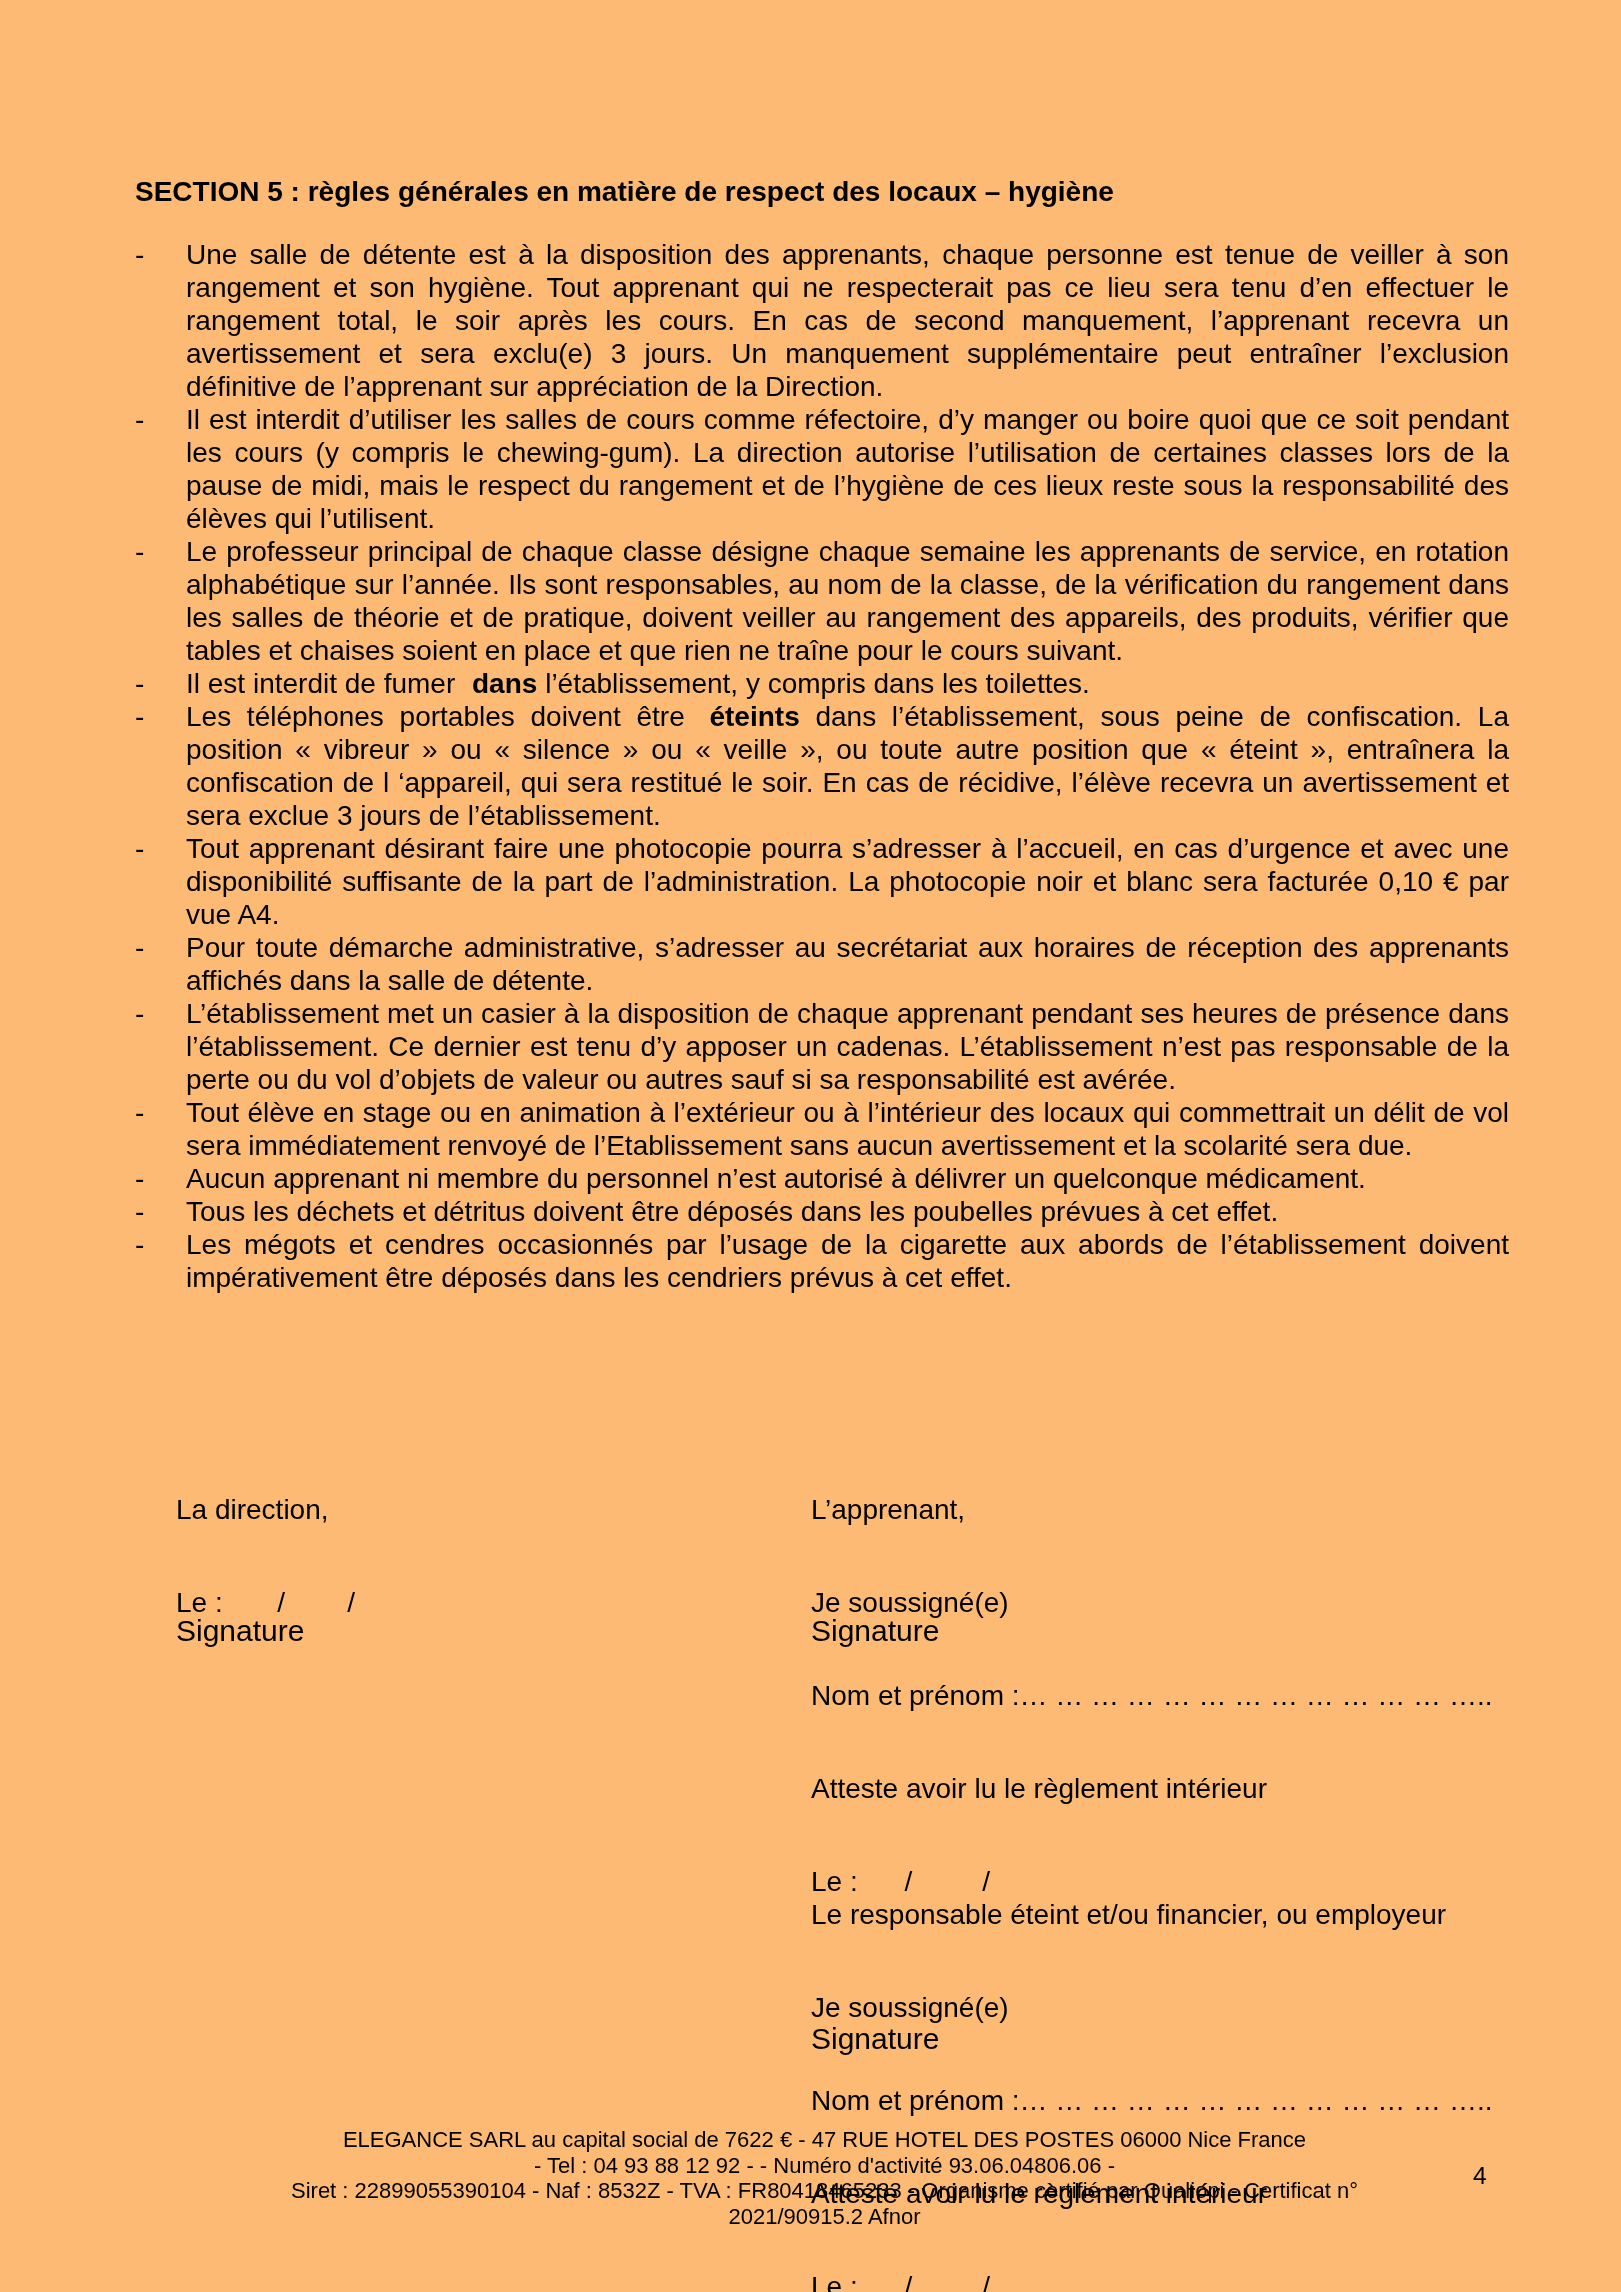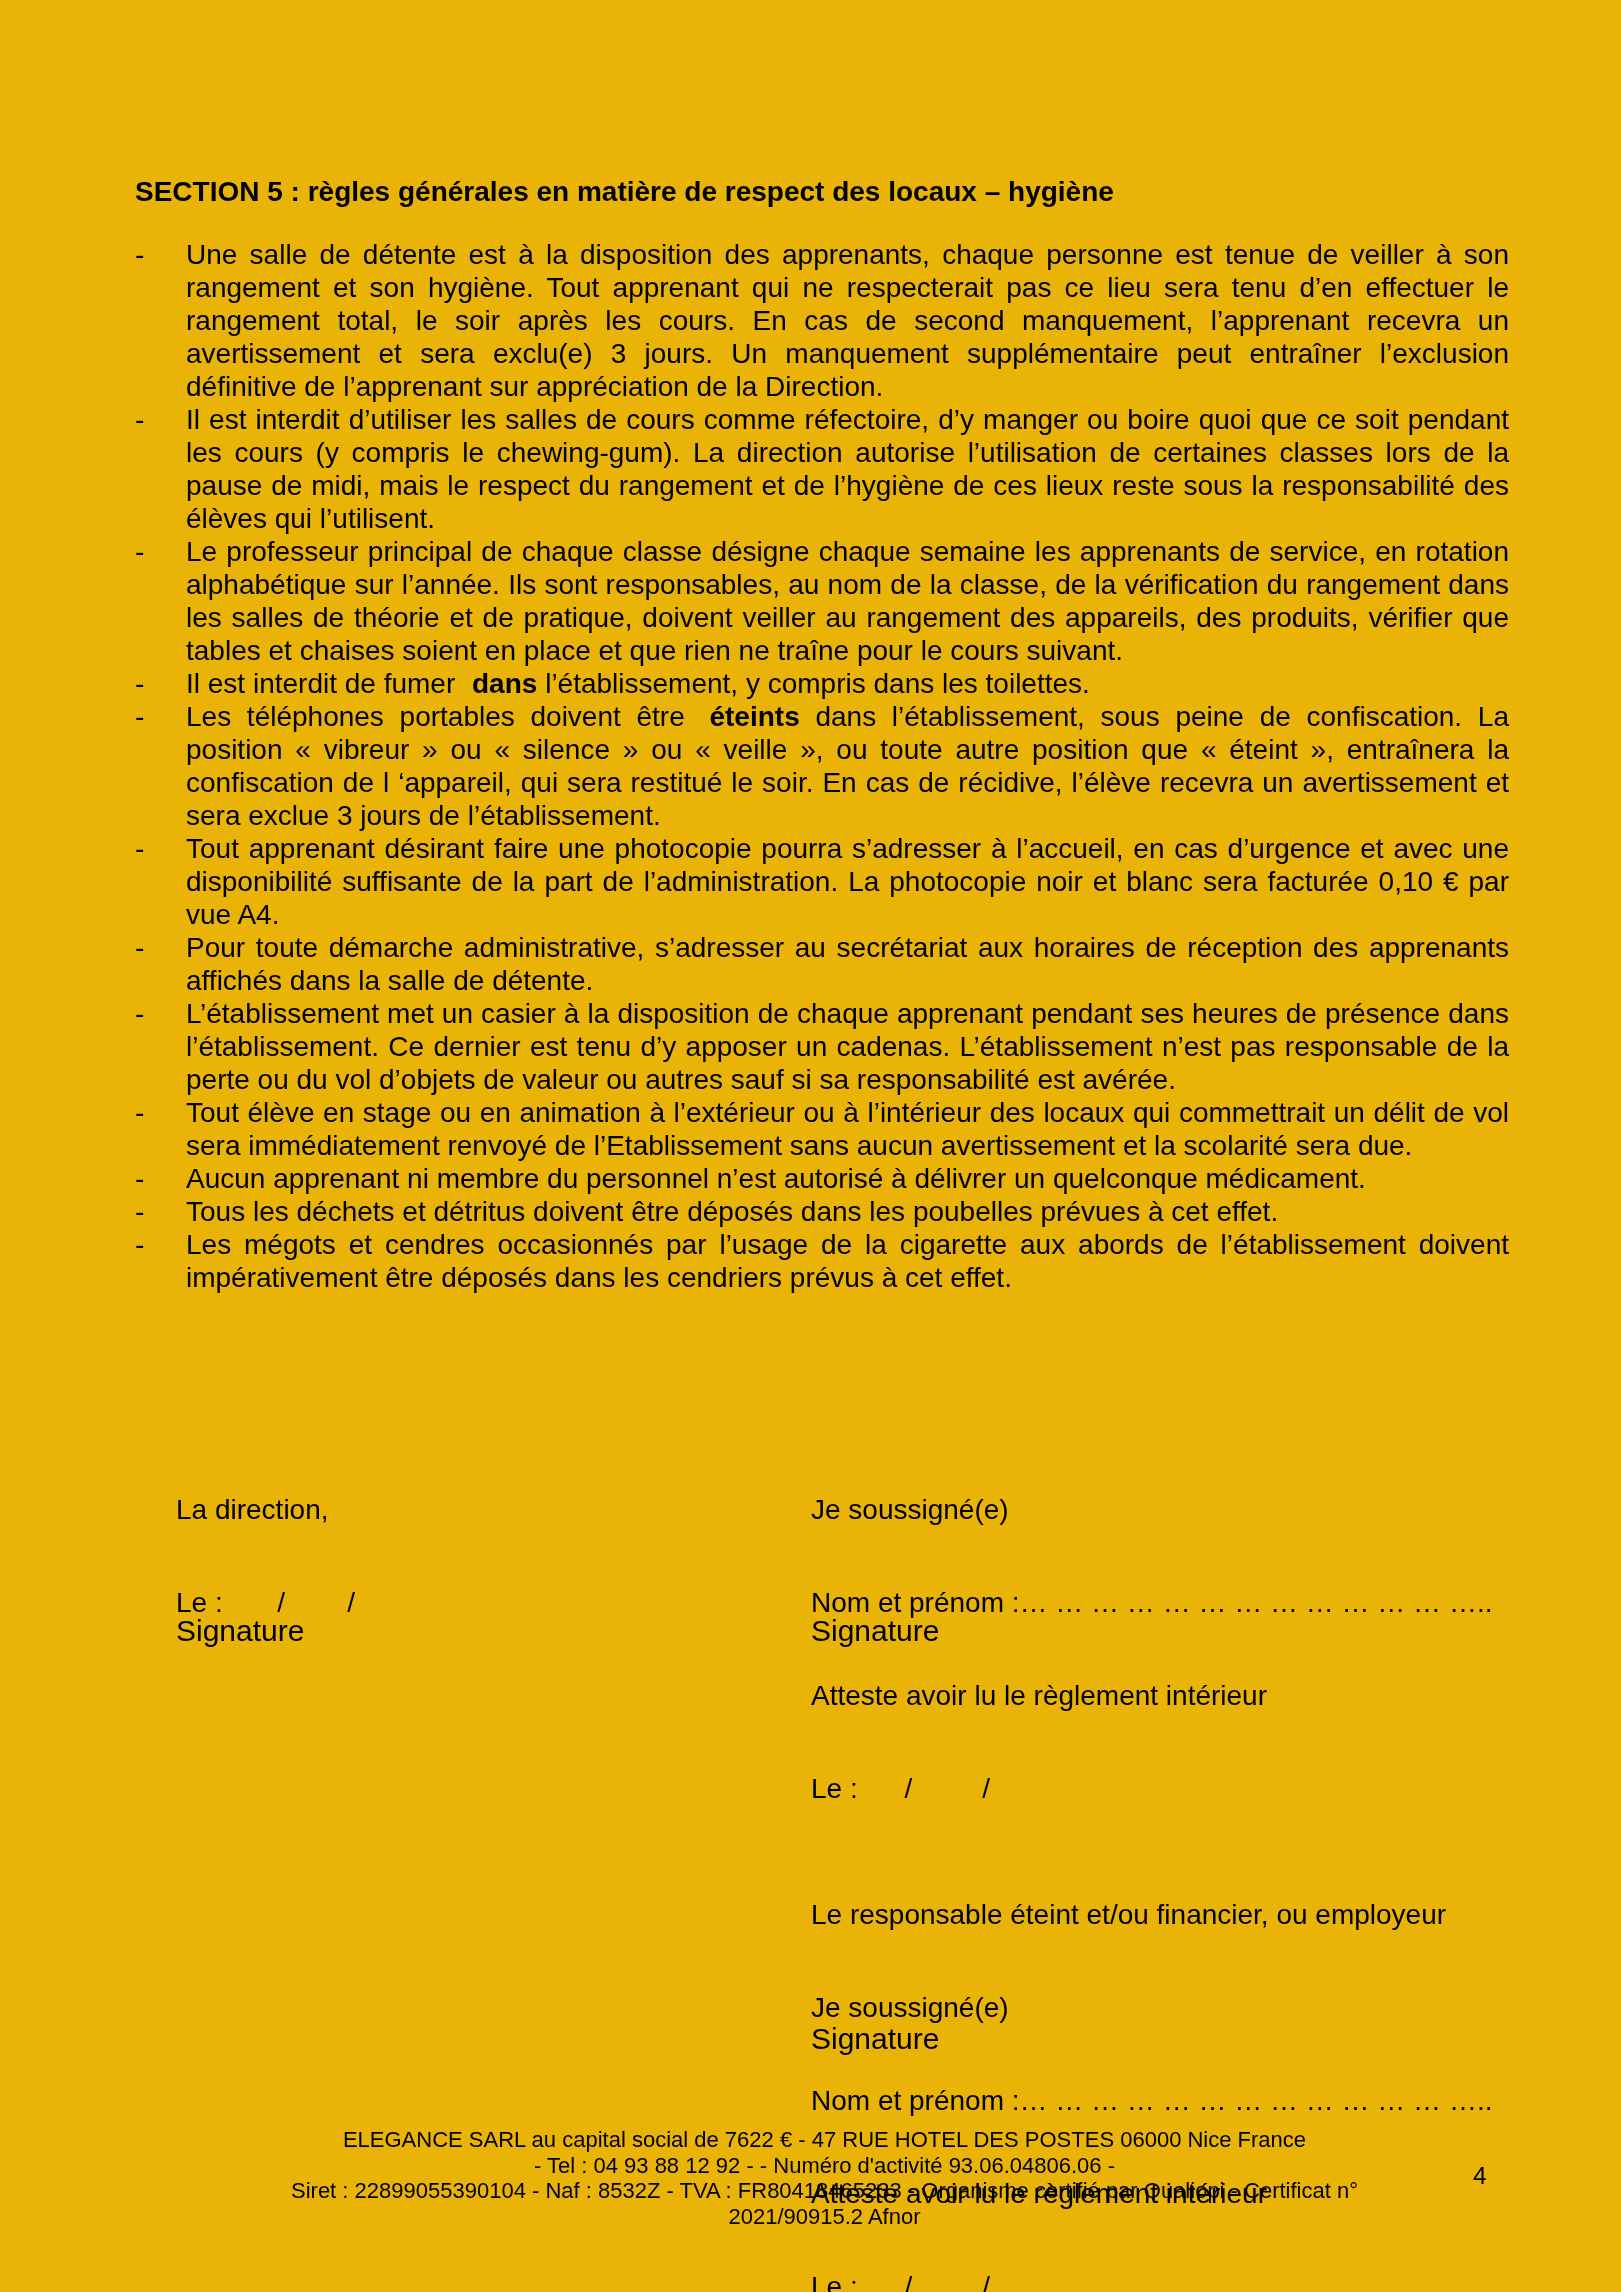--- a/index.html
+++ b/index.html
@@ -1,20 +1,20 @@
 <!DOCTYPE html>
 <html lang="fr"><head>
 <meta charset="utf-8">
 <style>
   html, body { margin: 0; padding: 0; background: #ffffff; }
   .page {
     position: relative;
     width: 1621px;
     height: 2293px;
-    background: #eab308;
+    background: #fdba74;
     color: #000000;
     font-family: "Liberation Sans", sans-serif;
     overflow: hidden;
     text-decoration: underline;
   }
   .heading {
     position: absolute;
     left: 135px;
     top: 176px;
     width: 1374px;
@@ -122,20 +122,21 @@
       </div>
   </div>
 
   <div class="sigblock" style="left:176px; top:1432px;">
     <div>La direction,</div>
     <div>Le :       /        /</div>
   </div>
   <div class="siglabel" style="left:176px; top:1615px;">Signature</div>
 
   <div class="sigblock" style="left:811px; top:1432px;">
+    <div>L’apprenant,</div>
     <div>Je soussigné(e)</div>
     <div>Nom et prénom :… … … … … … … … … … … … …..</div>
     <div>Atteste avoir lu le règlement intérieur</div>
     <div>Le :      /         /</div>
   </div>
   <div class="siglabel" style="left:811px; top:1615px;">Signature</div>
 
   <div class="sigblock" style="left:811px; top:1837px;">
     <div>Le responsable éteint et/ou financier, ou employeur</div>
     <div>Je soussigné(e)</div>

